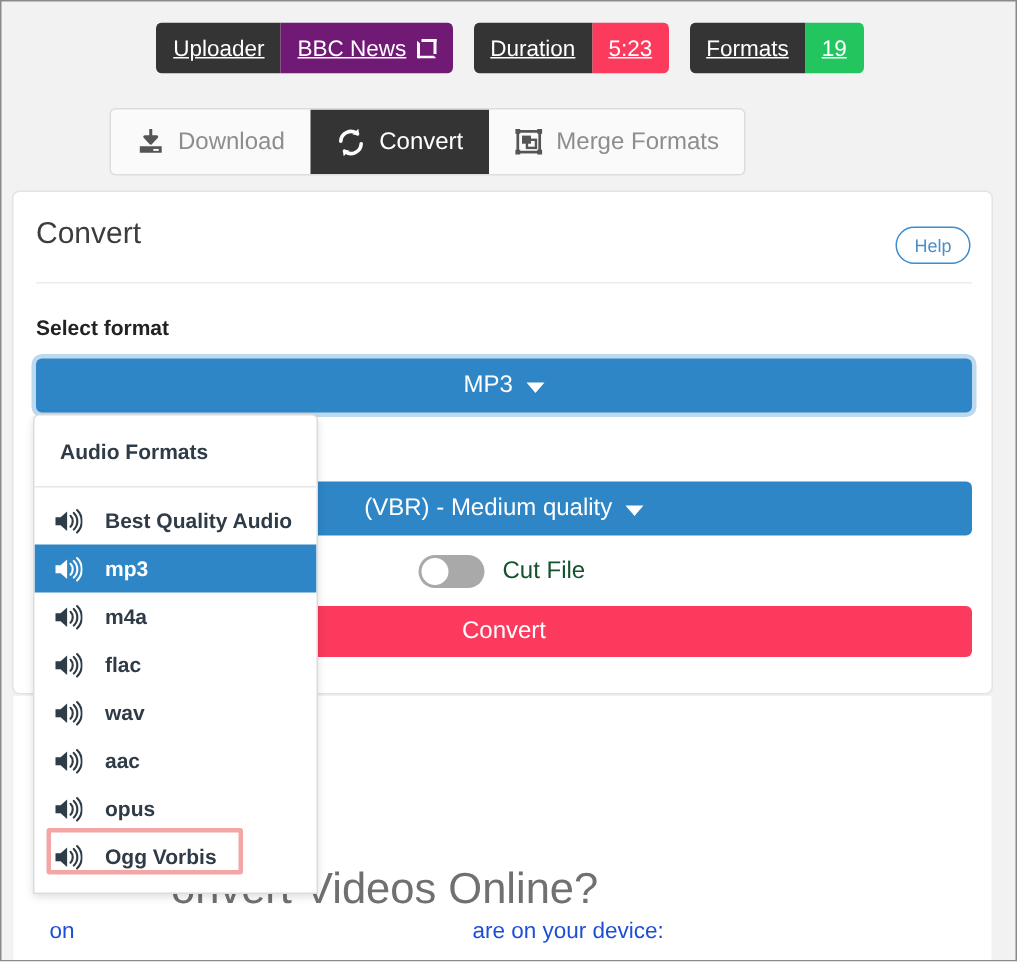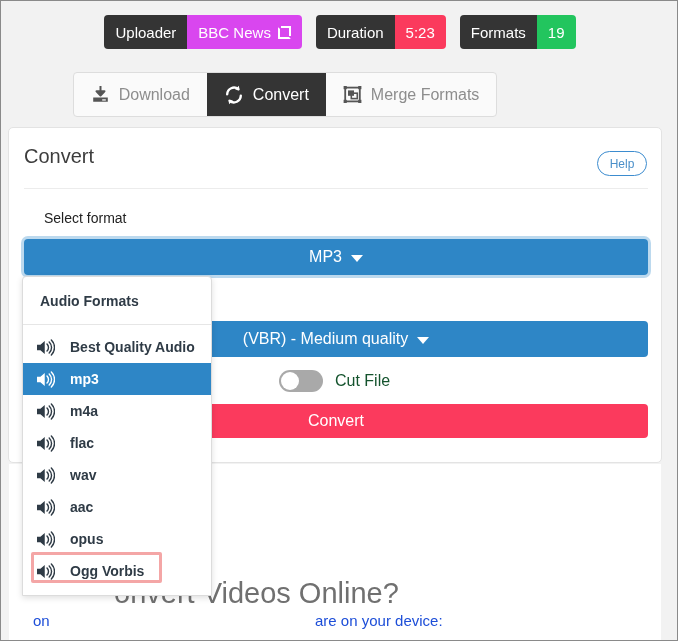--- a/index.html
+++ b/index.html
@@ -41,23 +41,24 @@
     overflow: hidden;
     font-size: 15px;
   }
   .badge .bkey,
   .badge .bval {
     display: flex;
     align-items: center;
     padding: 0 11px;
     color: #ffffff;
     white-space: nowrap;
+    text-decoration: underline;
   }
   .badge .bkey { background: #343434; }
-  .badge .bval.blue  { background: #d946ef; justify-content: flex-end; }
+  .badge .bval.blue  { background: #701a75; justify-content: flex-end; }
   .badge .bval.pink  { background: #fb3a5d; }
   .badge .bval.green { background: #22c55e; }
   .ext-icon {
     display: inline-block;
     margin-left: 7px;
     width: 13px; height: 13px;
     position: relative;
   }
   .ext-icon:before {
     content: "";
@@ -144,23 +145,22 @@
   .divider {
     position: absolute;
     left: 15px; top: 60px;
     width: 624px; height: 1px;
     background: #ececec;
   }
   .field-label {
     position: absolute;
     left: 15px; top: 82px;
     font-size: 14px;
-    font-weight: normal;
+    font-weight: bold;
     color: #222222;
-    margin-left: 20px;
   }
 
   .sel-btn {
     position: absolute;
     left: 15px;
     width: 624px; height: 36px;
     background: #2e86c6;
     color: #ffffff;
     border-radius: 4px;
     display: flex;

